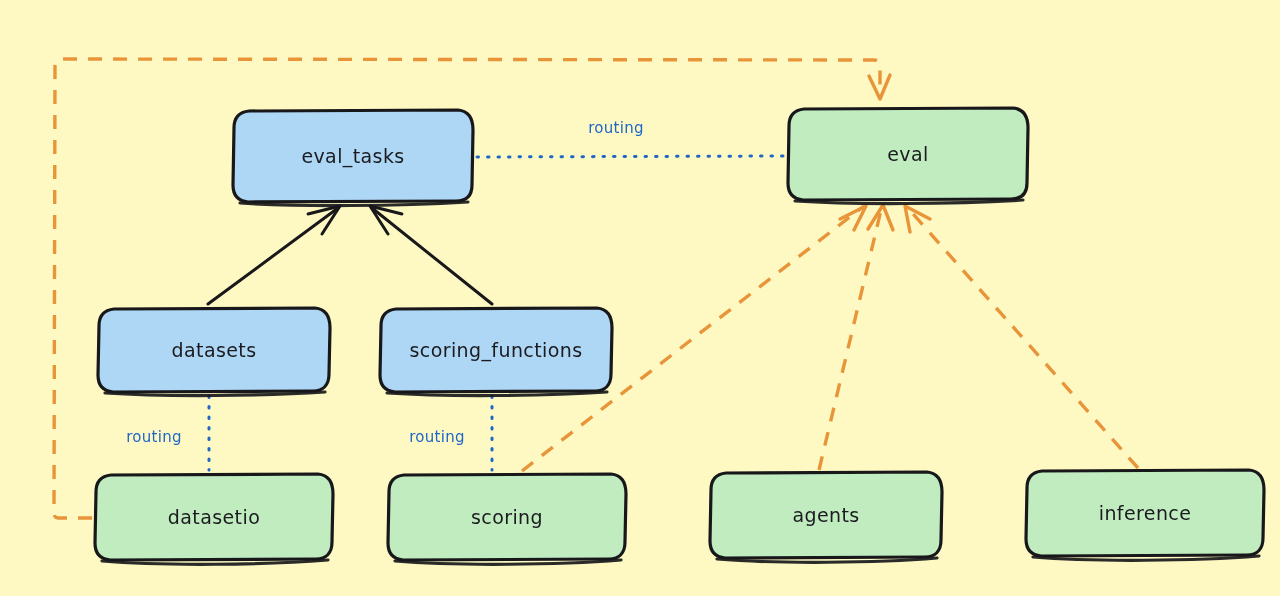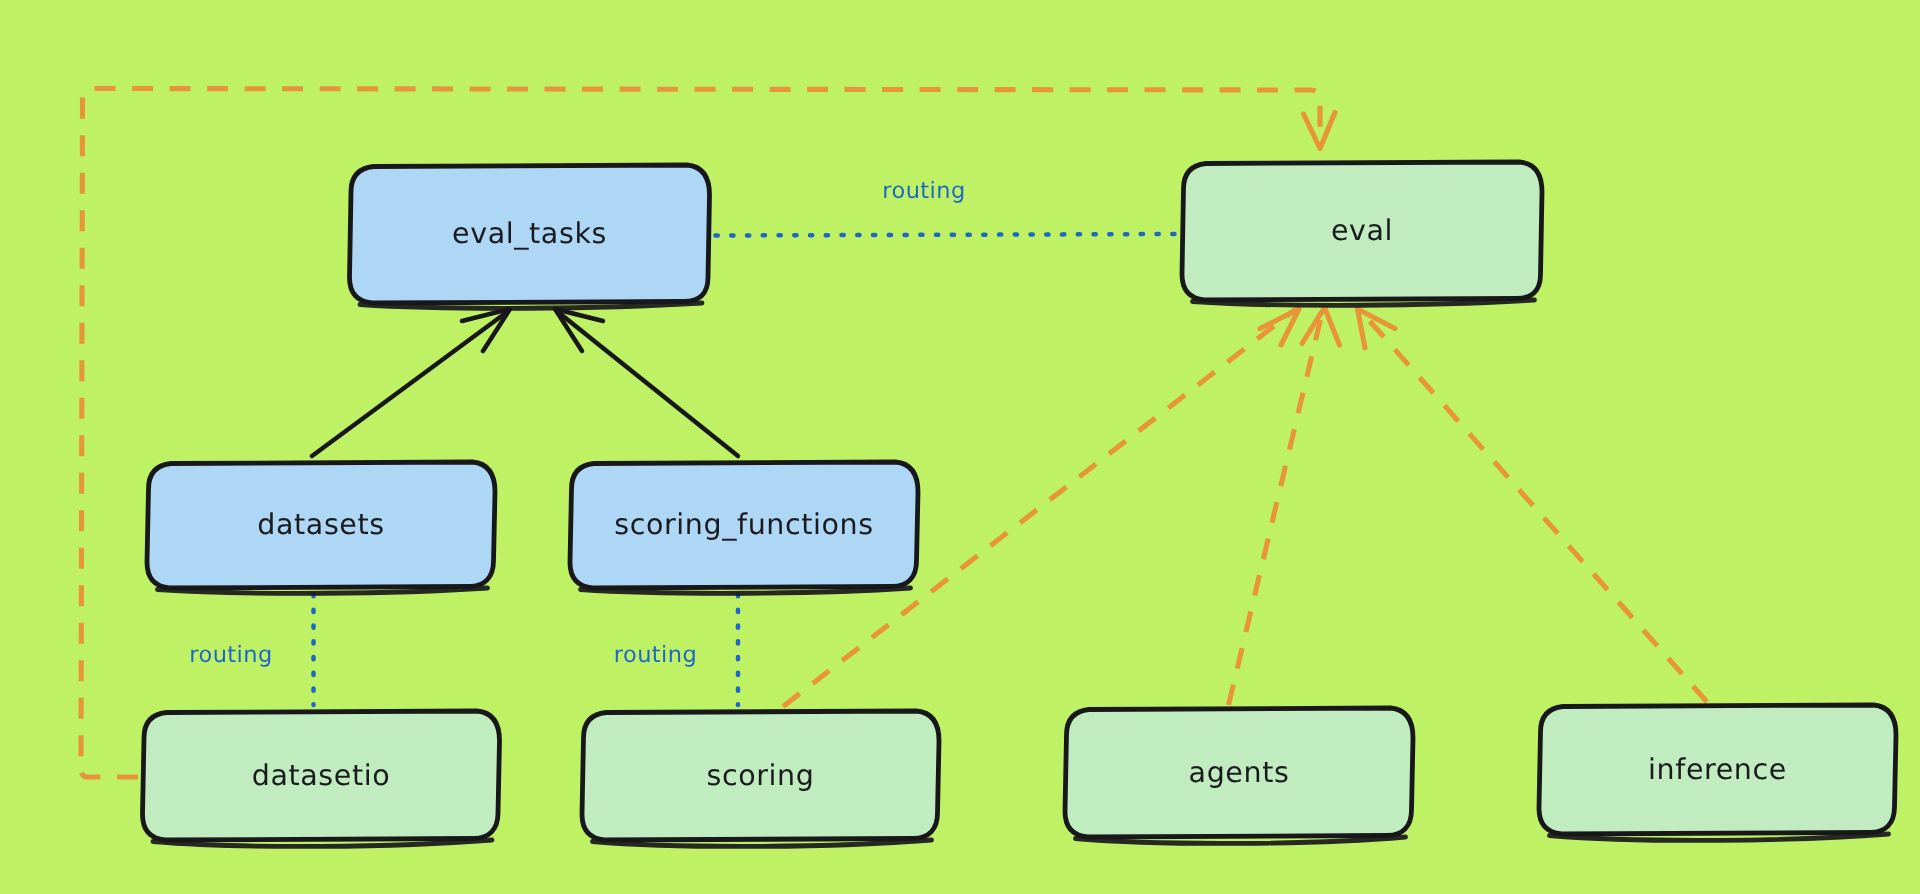--- a/index.html
+++ b/index.html
@@ -10,21 +10,21 @@
   body {
     width: 1280px;
     height: 596px;
     overflow: hidden;
     font-family: "DejaVu Sans", sans-serif;
   }
   #diagram-root {
     position: relative;
     width: 1280px;
     height: 596px;
-    background: #bef264;
+    background: #fef9c3;
   }
   svg#diagram-canvas {
     position: absolute;
     top: 0;
     left: 0;
     width: 1280px;
     height: 596px;
     display: block;
   }
   .node-label {

